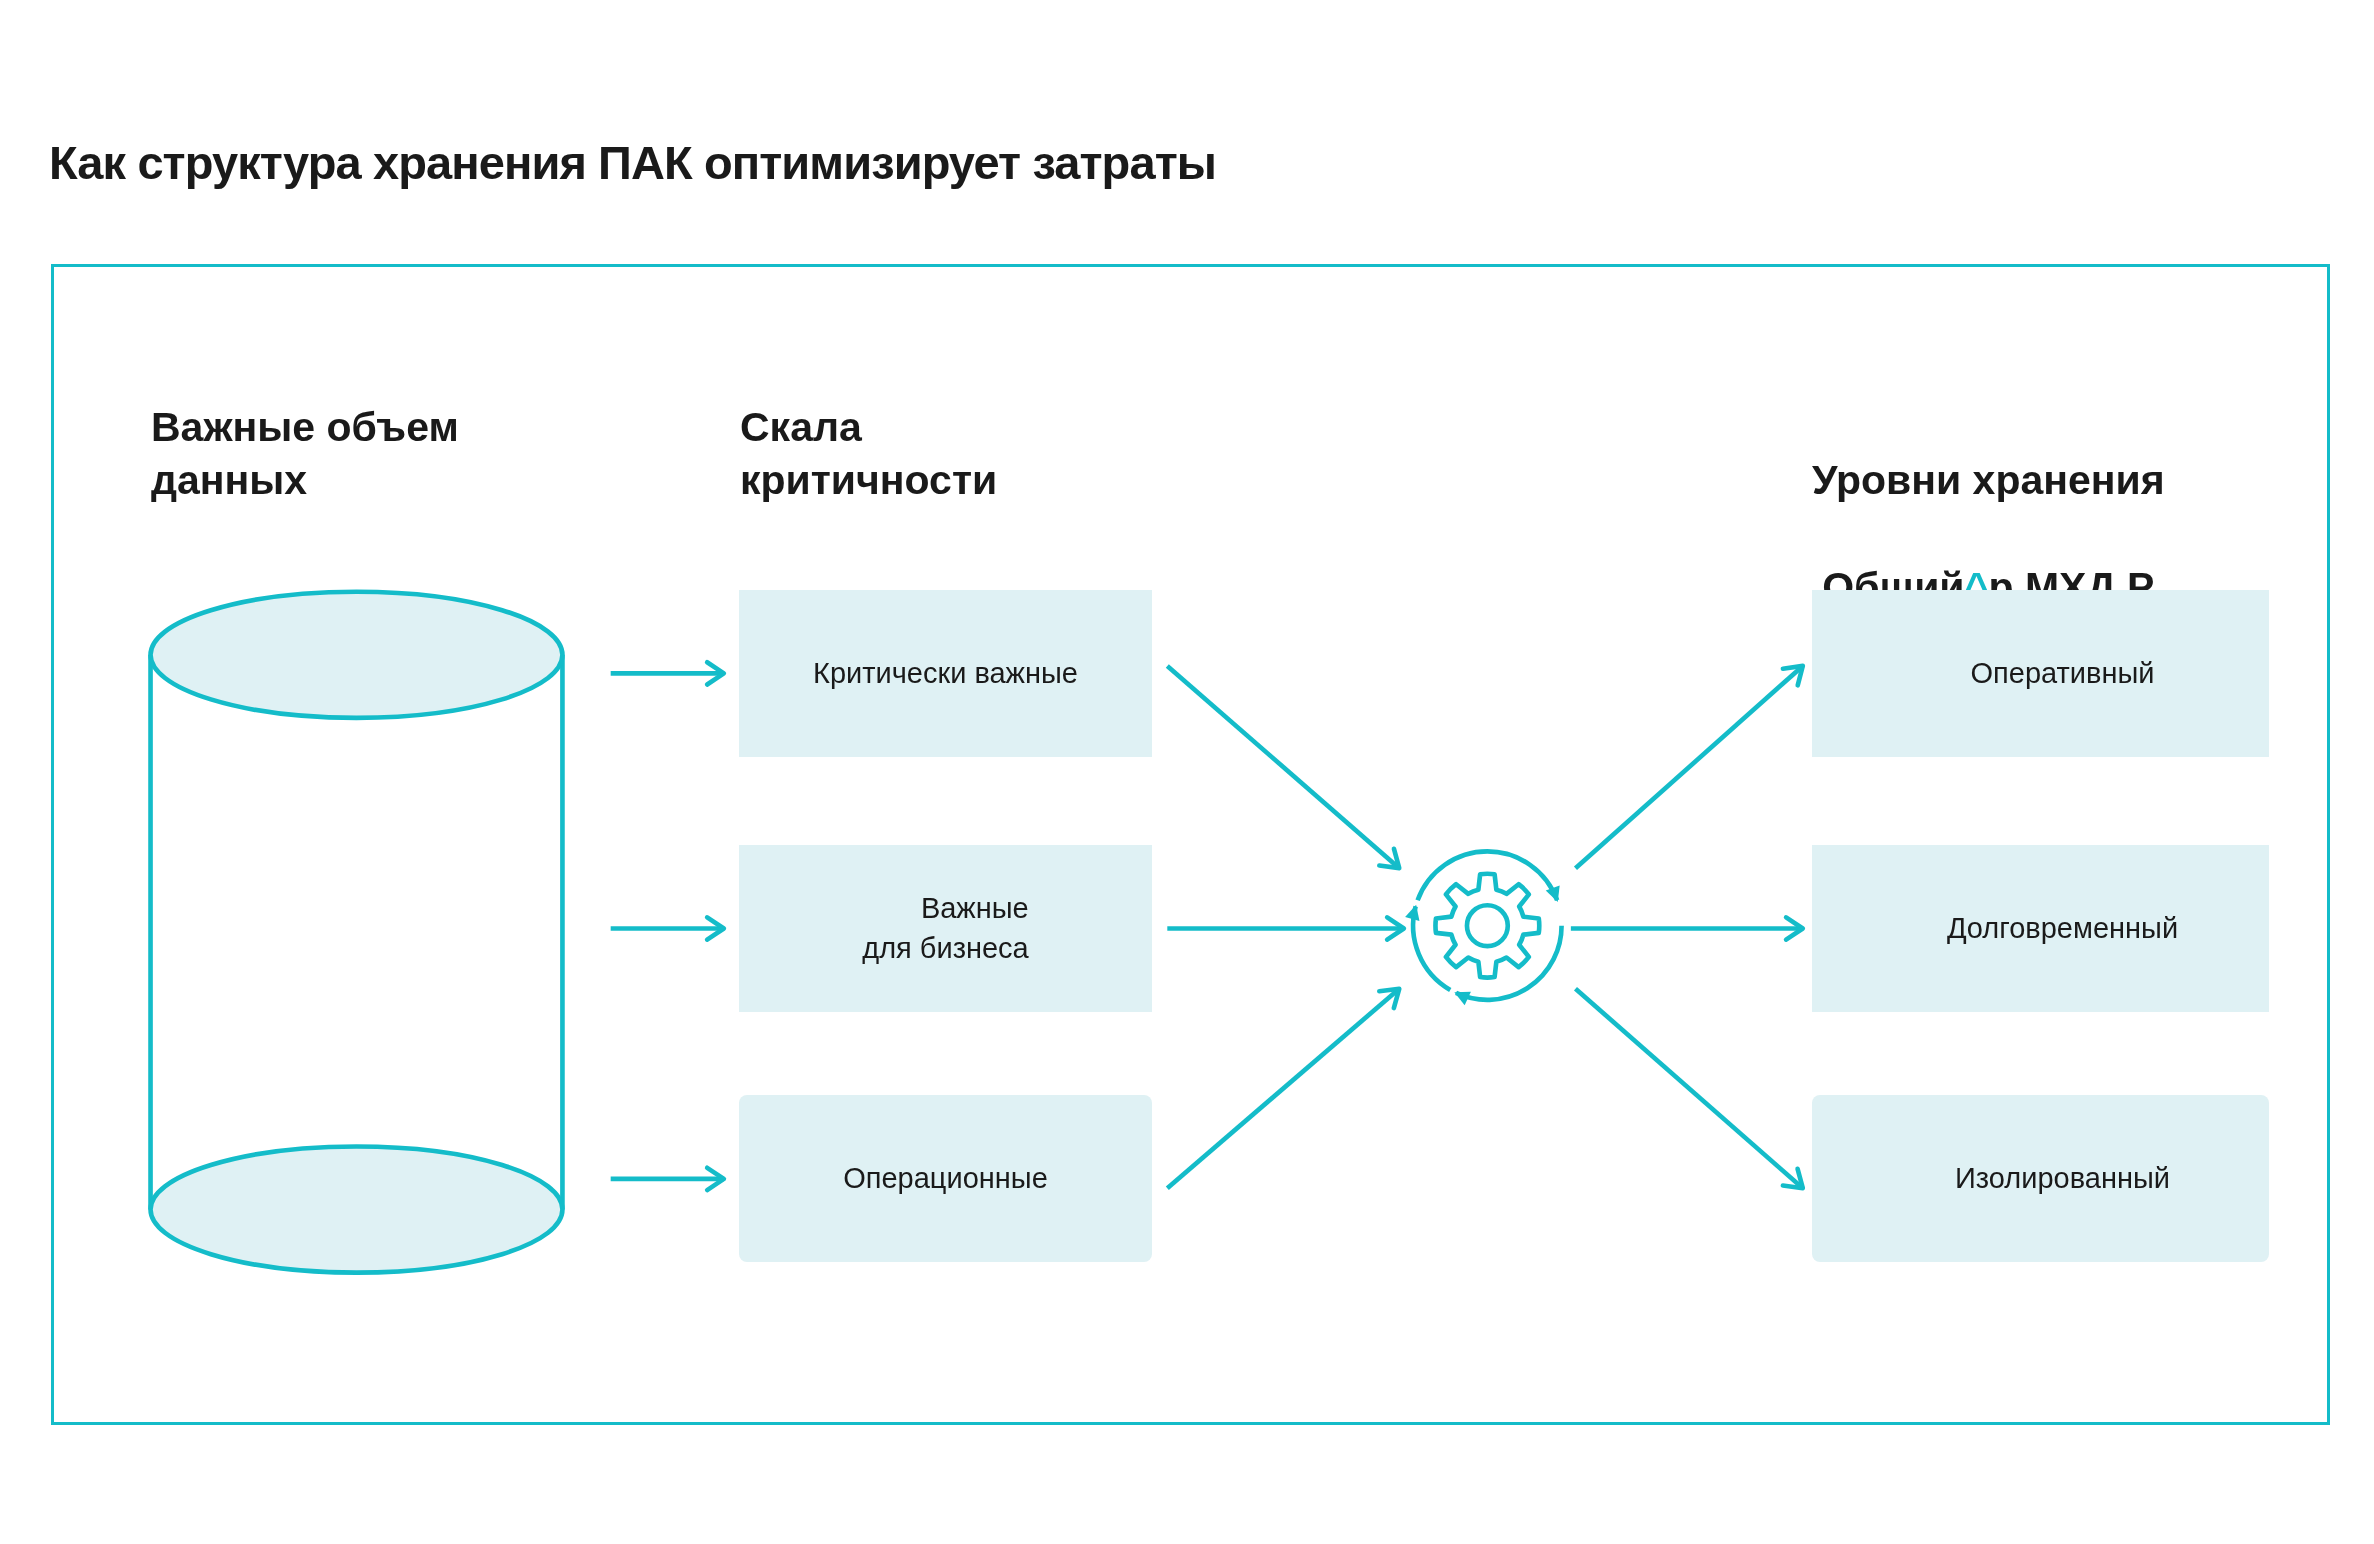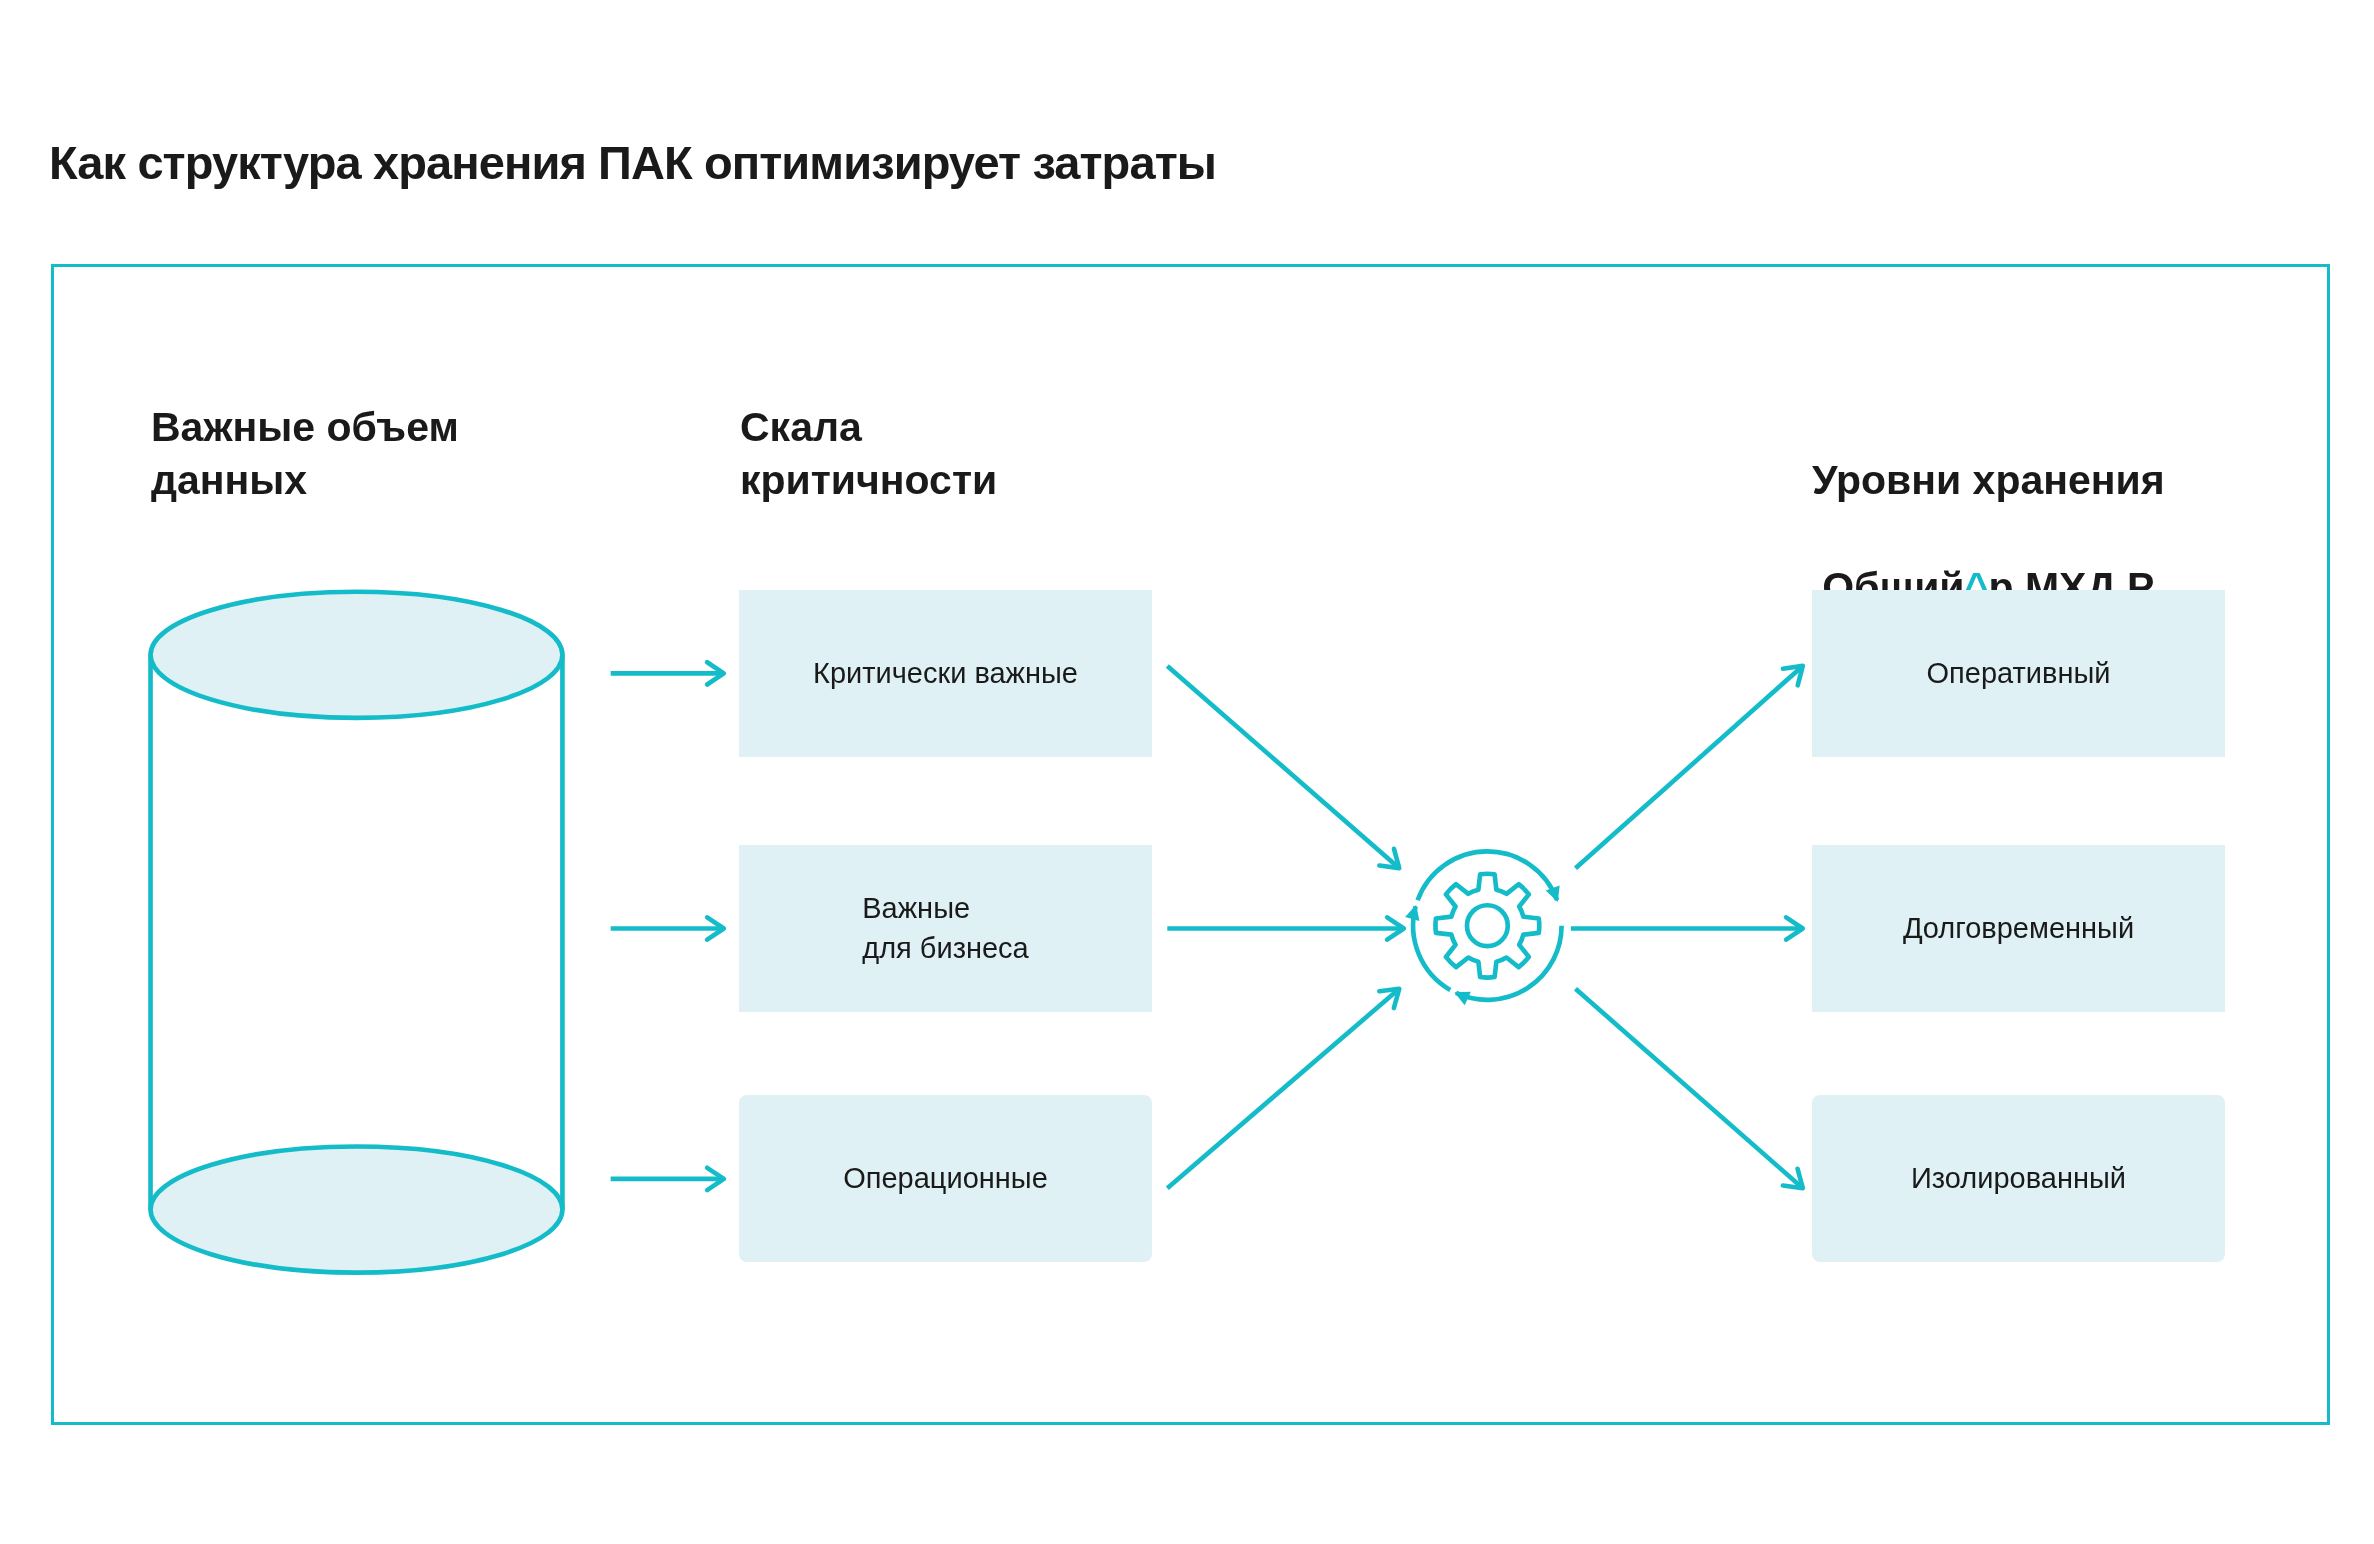--- a/index.html
+++ b/index.html
@@ -34,25 +34,25 @@
     white-space:pre-line;
   }
   .col-header.src{left:97px;}
   .col-header.cls{left:686px;}
   .col-header.lvl{left:1758px;text-align:center;}
   .caret{color:var(--accent);font-weight:700;}
   .box{
     position:absolute;width:413px;height:167px;
     background:var(--box-fill);
     display:flex;align-items:center;justify-content:center;
-    text-align:left;font-size:29px;line-height:1.35;
+    text-align:right;font-size:29px;line-height:1.35;
     white-space:pre-line;
   }
   .col-mid{left:685px;}
-  .col-right{left:1758px;}
+  .col-right{left:1758px;padding-left:44px;}
   .row1{top:323px;}
   .row2{top:578px;}
   .row3{top:828px;border-radius:8px;}
   .accent-stroke{stroke:var(--accent);fill:none;}
   .accent-fill{fill:var(--accent);stroke:none;}
   .soft-fill{fill:var(--box-fill);}
 </style>
 </head>
 <body>
 

